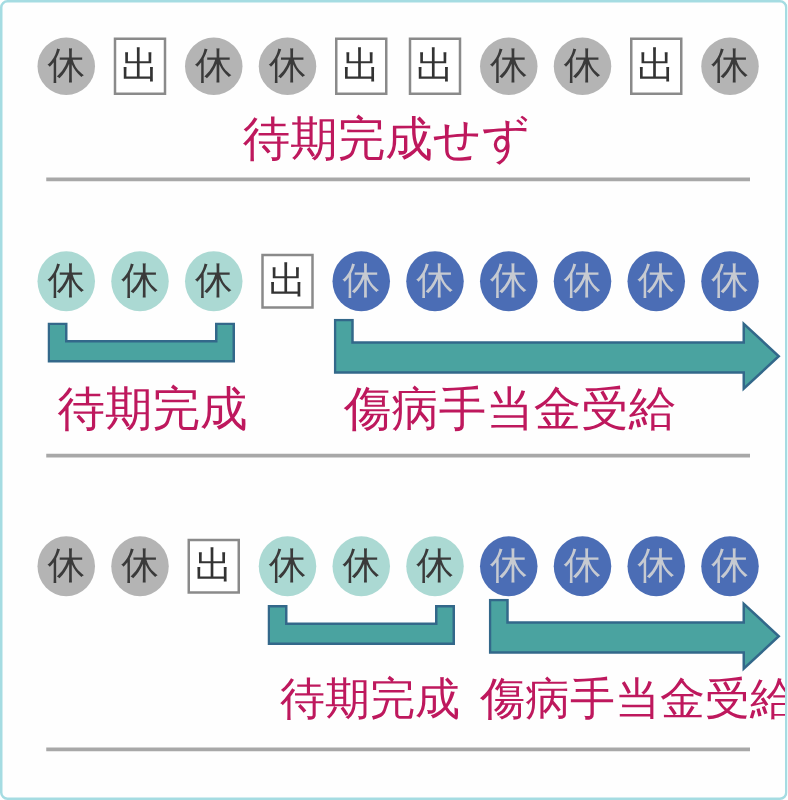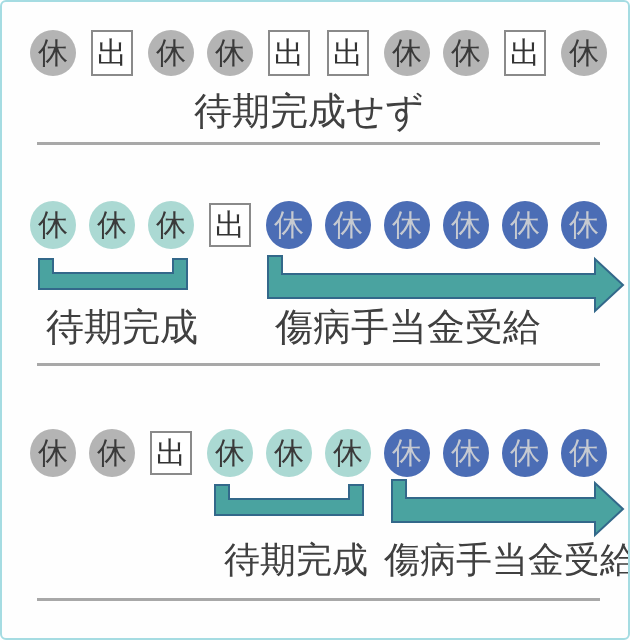--- a/index.html
+++ b/index.html
@@ -34,21 +34,21 @@
     margin:0 2px;
     border-radius:0;
     box-sizing:border-box;
     background:#ffffff;
     border:2px solid #8a8a8a;
     color:#333333;
   }
   .caption {
     position:absolute;
     transform:translateX(-50%);
-    color:#404040;
+    color:#be185d;
     white-space:nowrap;
     line-height:1;
   }
   .cap-38 { font-size:38px; }
   .cap-36 { font-size:36px; }
   .divider {
     position:absolute; left:35px;
     width:563px; height:3px;
     background:#a8a8a8;
   }

